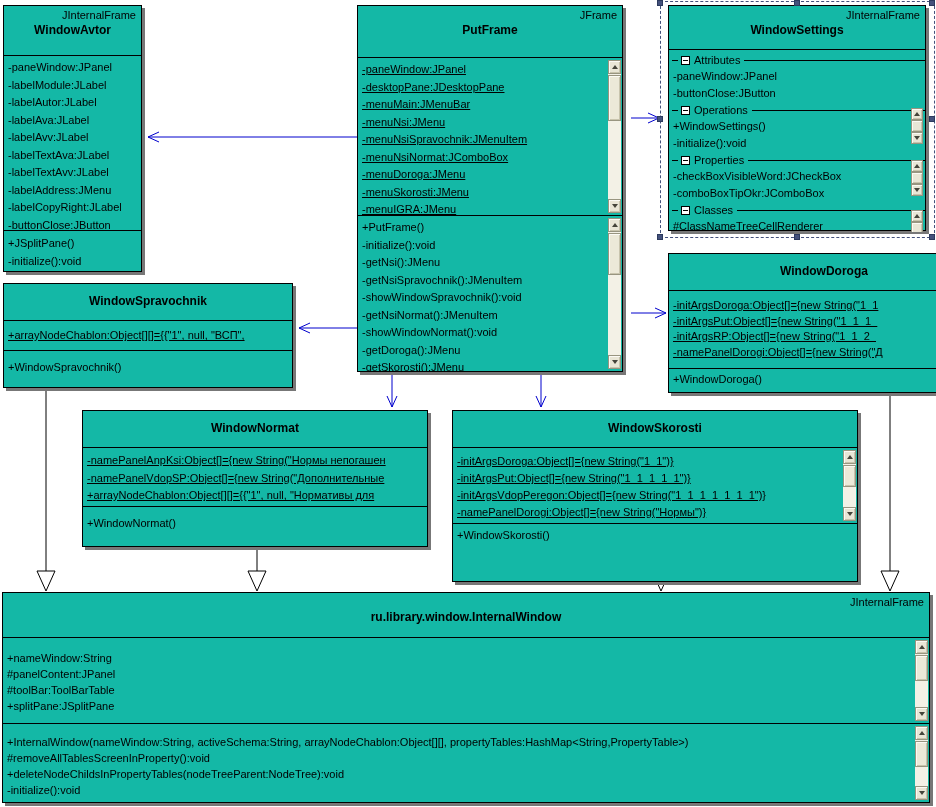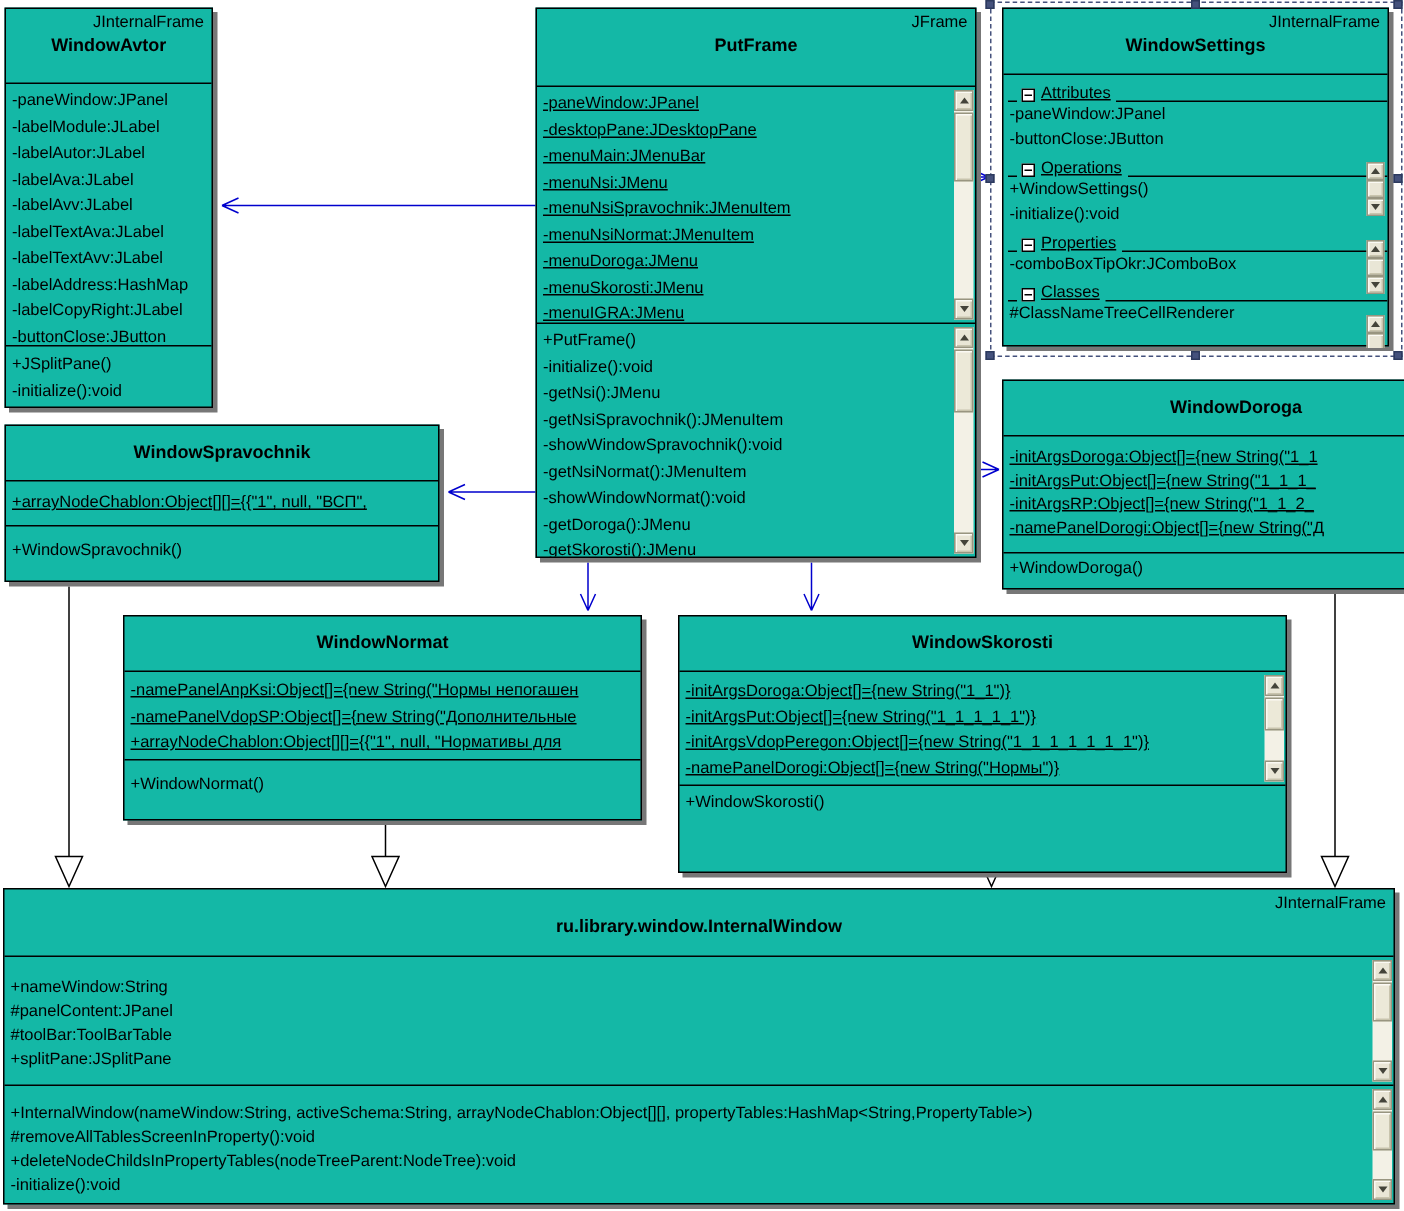--- a/index.html
+++ b/index.html
@@ -45,21 +45,21 @@
 
   
   .msb { position:absolute; right:2px; width:12px; height:36px; }
   .mbtn {
     width:12px; height:12px; background:#e9e6d6; border:1px solid #989580;
     box-shadow:inset 1px 1px 0 #fbfaf4, inset -1px -1px 0 #c8c4ad;
   }
   .mbtn .arr-up, .mbtn .arr-dn { margin-top:3px; }
 
   
-  .group-hdr { display:flex; align-items:flex-end; height:16px; padding-left:3px;text-decoration:underline; }
+  .group-hdr { display:flex; align-items:center; height:16px; padding-left:3px; }
   .hline { height:1px; background:#000; }
   .hline.lead { width:6px; }
   .hline.grow { flex:1 1 auto; }
   .minusbox {
     width:9px; height:9px; border:1px solid #000; background:#fff;
     position:relative; margin:0 3px; flex:0 0 auto;
   }
   .minusbox::before { content:""; position:absolute; left:1px; right:1px; top:3px; height:1px; background:#000; }
   .glabel { padding:0 4px 0 1px; white-space:nowrap; }
 
@@ -119,42 +119,42 @@
       <div class="cname">WindowAvtor</div>
     </div>
     <div class="sec div" style="height:175px; padding-top:3px;">
       <div class="row">-paneWindow:JPanel</div>
       <div class="row">-labelModule:JLabel</div>
       <div class="row">-labelAutor:JLabel</div>
       <div class="row">-labelAva:JLabel</div>
       <div class="row">-labelAvv:JLabel</div>
       <div class="row">-labelTextAva:JLabel</div>
       <div class="row">-labelTextAvv:JLabel</div>
-      <div class="row">-labelAddress:HashMap</div>
+      <div class="row">-labelAddress:JMenu</div>
       <div class="row">-labelCopyRight:JLabel</div>
       <div class="row">-buttonClose:JButton</div>
     </div>
     <div class="sec" style="height:40px; padding-top:4px;">
       <div class="row">+JSplitPane()</div>
       <div class="row">-initialize():void</div>
     </div>
   </div>
 
-  <div class="cls rh175" style="left:357px; top:5px; width:294px; height:367px;">
+  <div class="cls rh175" style="left:357px; top:5px; width:266px; height:367px;">
     <div class="hdr" style="height:52px;">
       <div class="stereo">JFrame</div>
       <div class="cname">PutFrame</div>
     </div>
     <div class="sec div static" style="height:158px; padding-top:3px;">
       <div class="row">-paneWindow:JPanel</div>
       <div class="row">-desktopPane:JDesktopPane</div>
       <div class="row">-menuMain:JMenuBar</div>
       <div class="row">-menuNsi:JMenu</div>
       <div class="row">-menuNsiSpravochnik:JMenuItem</div>
-      <div class="row">-menuNsiNormat:JMenuItem</div>
+      <div class="row">-menuNsiNormat:JComboBox</div>
       <div class="row">-menuDoroga:JMenu</div>
       <div class="row">-menuSkorosti:JMenu</div>
       <div class="row">-menuIGRA:JMenu</div>
       <div class="vsb">
         <div class="sbtn up">
             <div class="arr-up"></div>
           </div>
         <div class="thumb" style="height:46px;"></div>
         <div class="sbtn down">
             <div class="arr-dn"></div>
@@ -205,20 +205,21 @@
         <span class="hline grow"></span>
       </div>
       <div class="row">+WindowSettings()</div>
       <div class="row">-initialize():void</div>
       <div class="group-hdr">
         <span class="hline lead"></span>
         <span class="minusbox"></span>
         <span class="glabel">Properties</span>
         <span class="hline grow"></span>
       </div>
+      <div class="row">-checkBoxVisibleWord:JCheckBox</div>
       <div class="row">-comboBoxTipOkr:JComboBox</div>
       <div class="group-hdr">
         <span class="hline lead"></span>
         <span class="minusbox"></span>
         <span class="glabel">Classes</span>
         <span class="hline grow"></span>
       </div>
       <div class="row">#ClassNameTreeCellRenderer</div>
       <div class="msb" style="top:58px;">
         <div class="mbtn">

